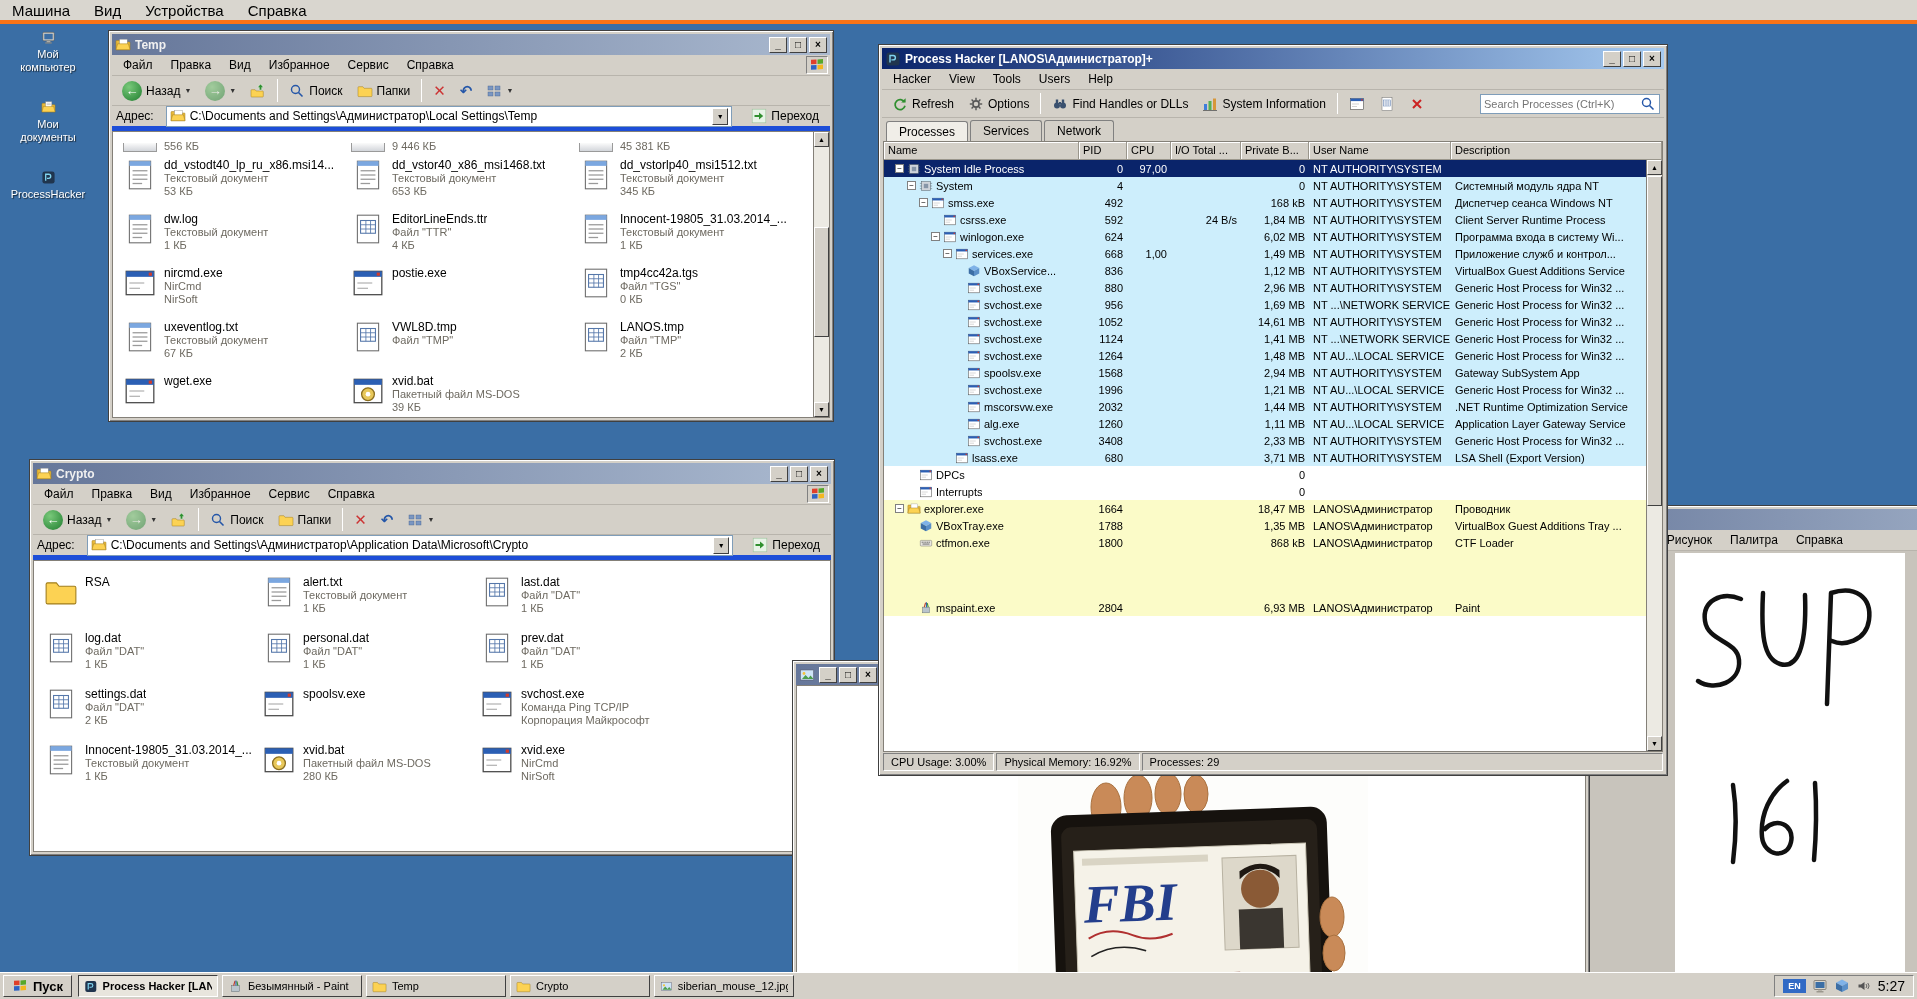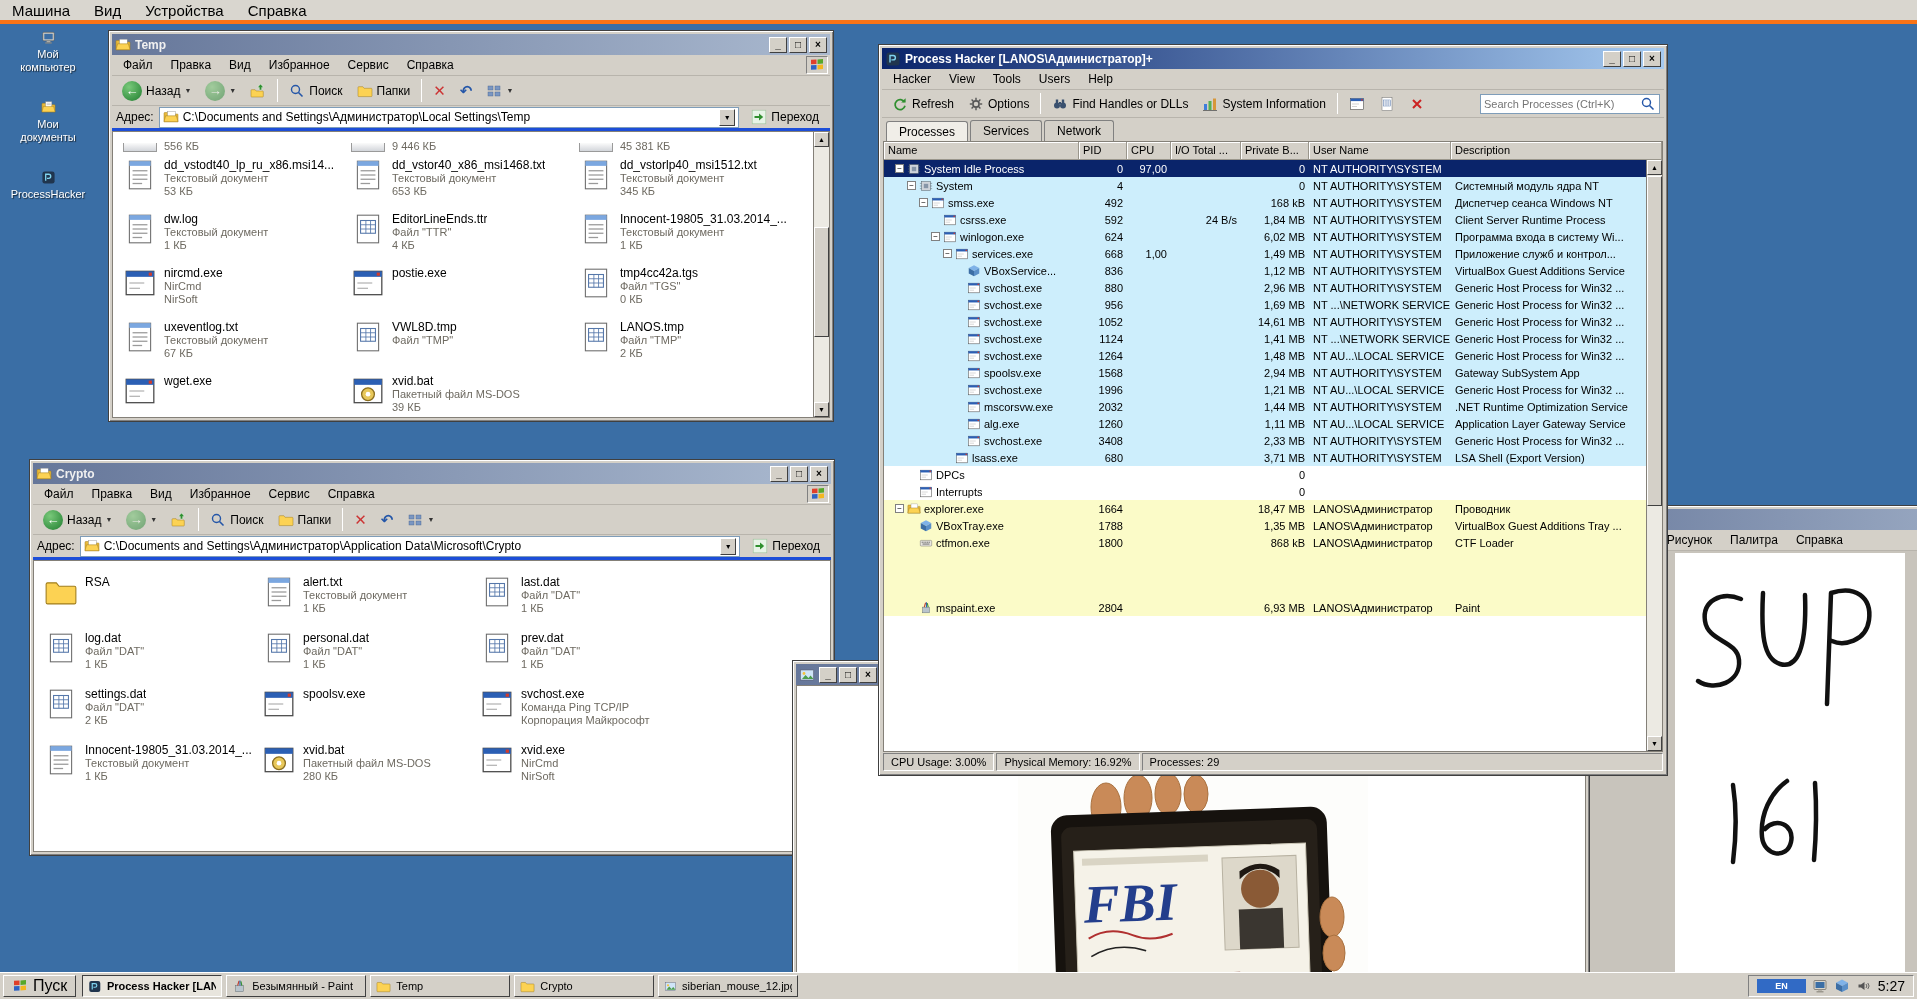--- a/index.html
+++ b/index.html
@@ -37,21 +37,21 @@
   .tool{display:flex;align-items:center;gap:4px;padding:2px 5px;border:1px solid transparent;white-space:nowrap}
   .tool svg{width:18px;height:18px}
   .ncirc{width:20px;height:20px;border-radius:50%;background:radial-gradient(circle at 35% 30%,#79c97a,#1f7d2f);color:#fff;display:flex;align-items:center;justify-content:center;font-size:13px;font-weight:bold;flex:none}
   .dim{opacity:.55}
   .dd{font-size:7px;color:#333}
   .sep{width:1px;align-self:stretch;margin:3px 3px;background:#9a968c;border-right:1px solid #fff}
   .redx{color:#c33;font-weight:bold;font-size:15px}
   .undo{color:#2456a8;font-weight:bold;font-size:15px}
 
   
-  .addrbar{flex:none;height:25px;display:flex;align-items:center;font-size:12px;gap:5px;padding:0 4px;border-bottom:3px solid #1d4ed8}
+  .addrbar{flex:none;height:25px;display:flex;align-items:center;font-size:12px;gap:12px;padding:0 4px;border-bottom:5px solid #1d4ed8}
   .addrbox{flex:1;display:flex;align-items:center;background:#fff;border:1px solid #7f9db9;height:21px;padding:0 3px;gap:4px}
   .addrbox svg{width:15px;height:15px;flex:none}
   .addrbox input{border:none;outline:none;flex:1;font-size:12px;font-family:inherit;background:transparent}
   .addrdd{width:16px;height:17px;background:#d4d0c8;border:1px solid;border-color:#fff #404040 #404040 #fff;font-size:7px;display:flex;align-items:center;justify-content:center;flex:none}
   .gobtn{display:flex;align-items:center;gap:4px;padding:1px 7px;white-space:nowrap}
   .gobtn svg{width:16px;height:16px}
 
   
   .filearea{flex:1;position:relative;background:#fff;border:1px solid #848078;overflow:hidden}
   .tilegrid{display:grid;padding-left:8px}
@@ -112,29 +112,29 @@
   .viewer-body{flex:1;background:#fff;border:1px solid #848078;position:relative;overflow:hidden}
   .fbi-img{position:absolute;left:221px;top:81px;width:350px;height:280px}
 
   
   .paint-body{flex:1;position:relative;background:#c8c4bc;overflow:hidden}
   .paint-canvas{position:absolute;left:165px;top:2px;width:230px;height:438px;background:#fff}
   .paint-canvas svg{width:100%;height:100%}
 
   
   .taskbar{position:absolute;left:0;right:0;top:972px;height:27px;background:#d4d0c8;border-top:1px solid #fff;display:flex;align-items:center;padding:0 3px;z-index:400}
-  .startbtn{display:flex;align-items:center;gap:5px;font-weight:normal;font-size:16px;height:22px;padding:0 8px;border:1px solid;border-color:#fff #404040 #404040 #fff;background:#d4d0c8;flex:none}
+  .startbtn{display:flex;align-items:center;gap:5px;font-weight:bold;font-size:13px;height:22px;padding:0 8px;border:1px solid;border-color:#fff #404040 #404040 #fff;background:#d4d0c8;flex:none}
   .startbtn svg{width:16px;height:16px}
   .taskbtns{display:flex;gap:4px;margin-left:6px}
   .taskbtn{width:140px;height:22px;display:flex;align-items:center;gap:5px;padding:0 5px;font-size:11px;border:1px solid;border-color:#fff #404040 #404040 #fff;background:#d4d0c8;overflow:hidden;white-space:nowrap}
   .taskbtn.active{border-color:#404040 #fff #fff #404040;background:#e8e5dd;font-weight:bold}
   .taskbtn svg{width:14px;height:14px;flex:none}
   .tblabel{overflow:hidden;white-space:nowrap}
   .tray{margin-left:auto;display:flex;align-items:center;gap:6px;height:22px;border:1px solid;border-color:#808080 #fff #fff #808080;padding:0 8px;font-size:11px}
-  .lang{background:#316ac5;color:#fff;font-size:9px;font-weight:bold;padding:2px 18px;line-height:10px}
+  .lang{background:#316ac5;color:#fff;font-size:9px;font-weight:bold;padding:2px 5px;line-height:10px}
   .tray svg{width:14px;height:14px}
   .clock{font-size:14px}
 </style>
 </head>
 <body>
 
 <div class="screen">
 
   <div class="vboxbar">
     <div style="display:flex">

